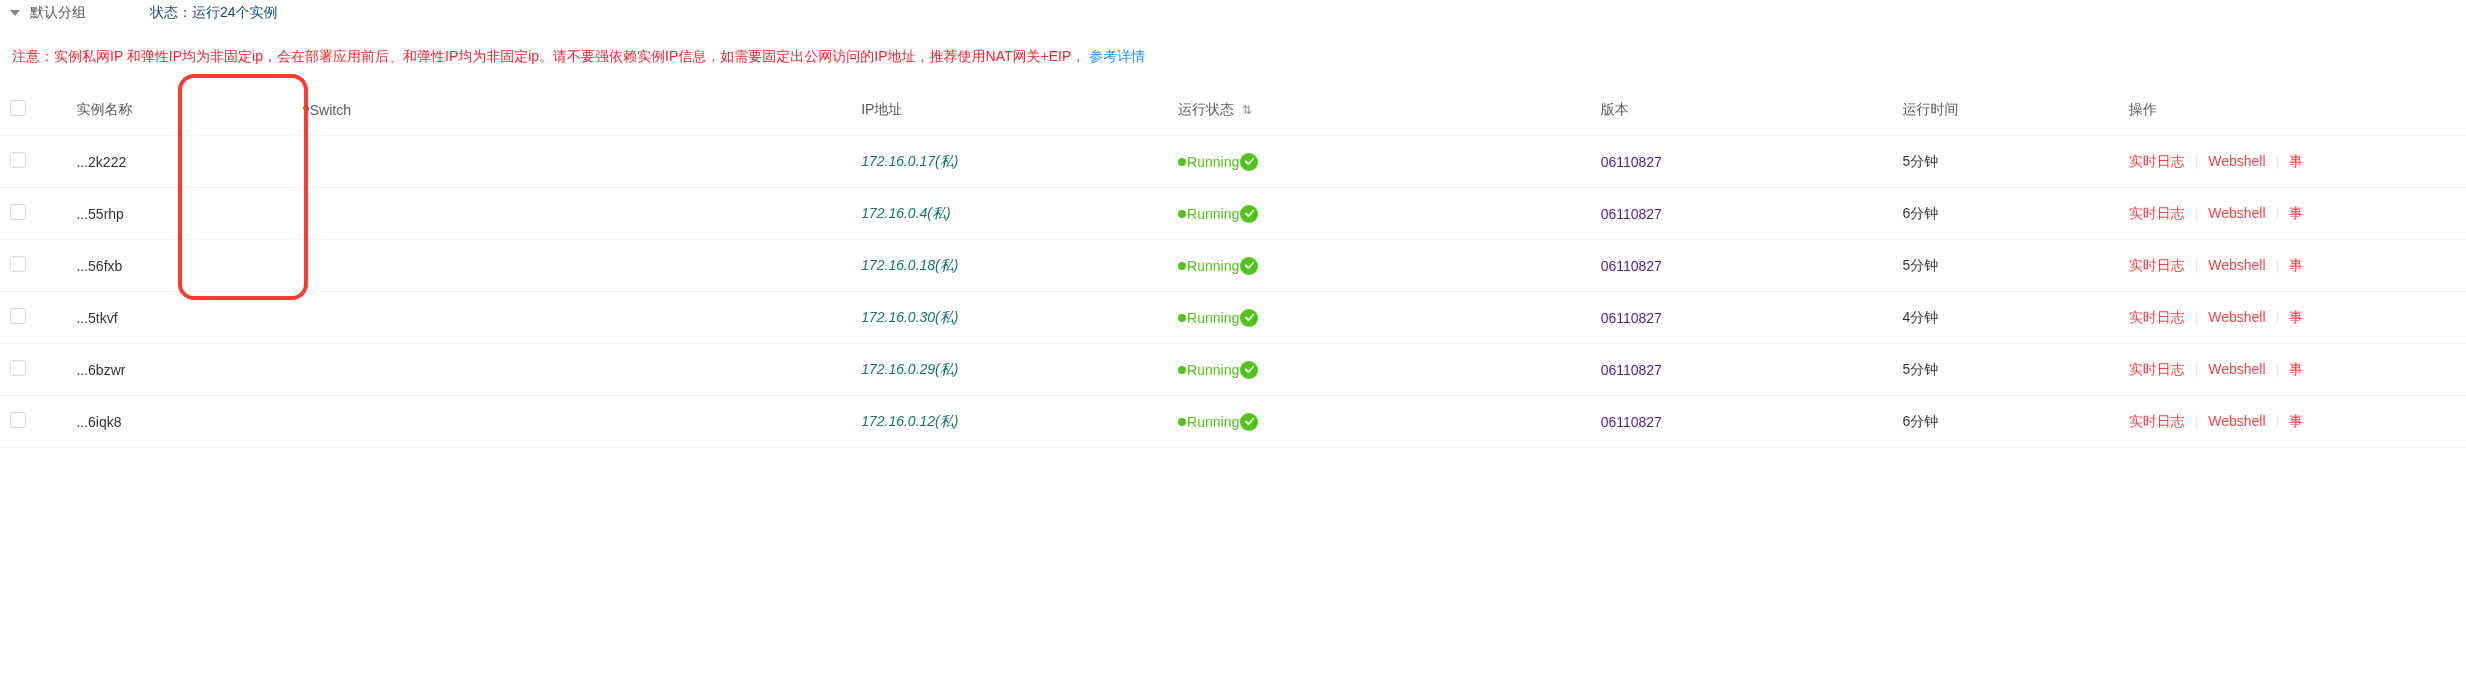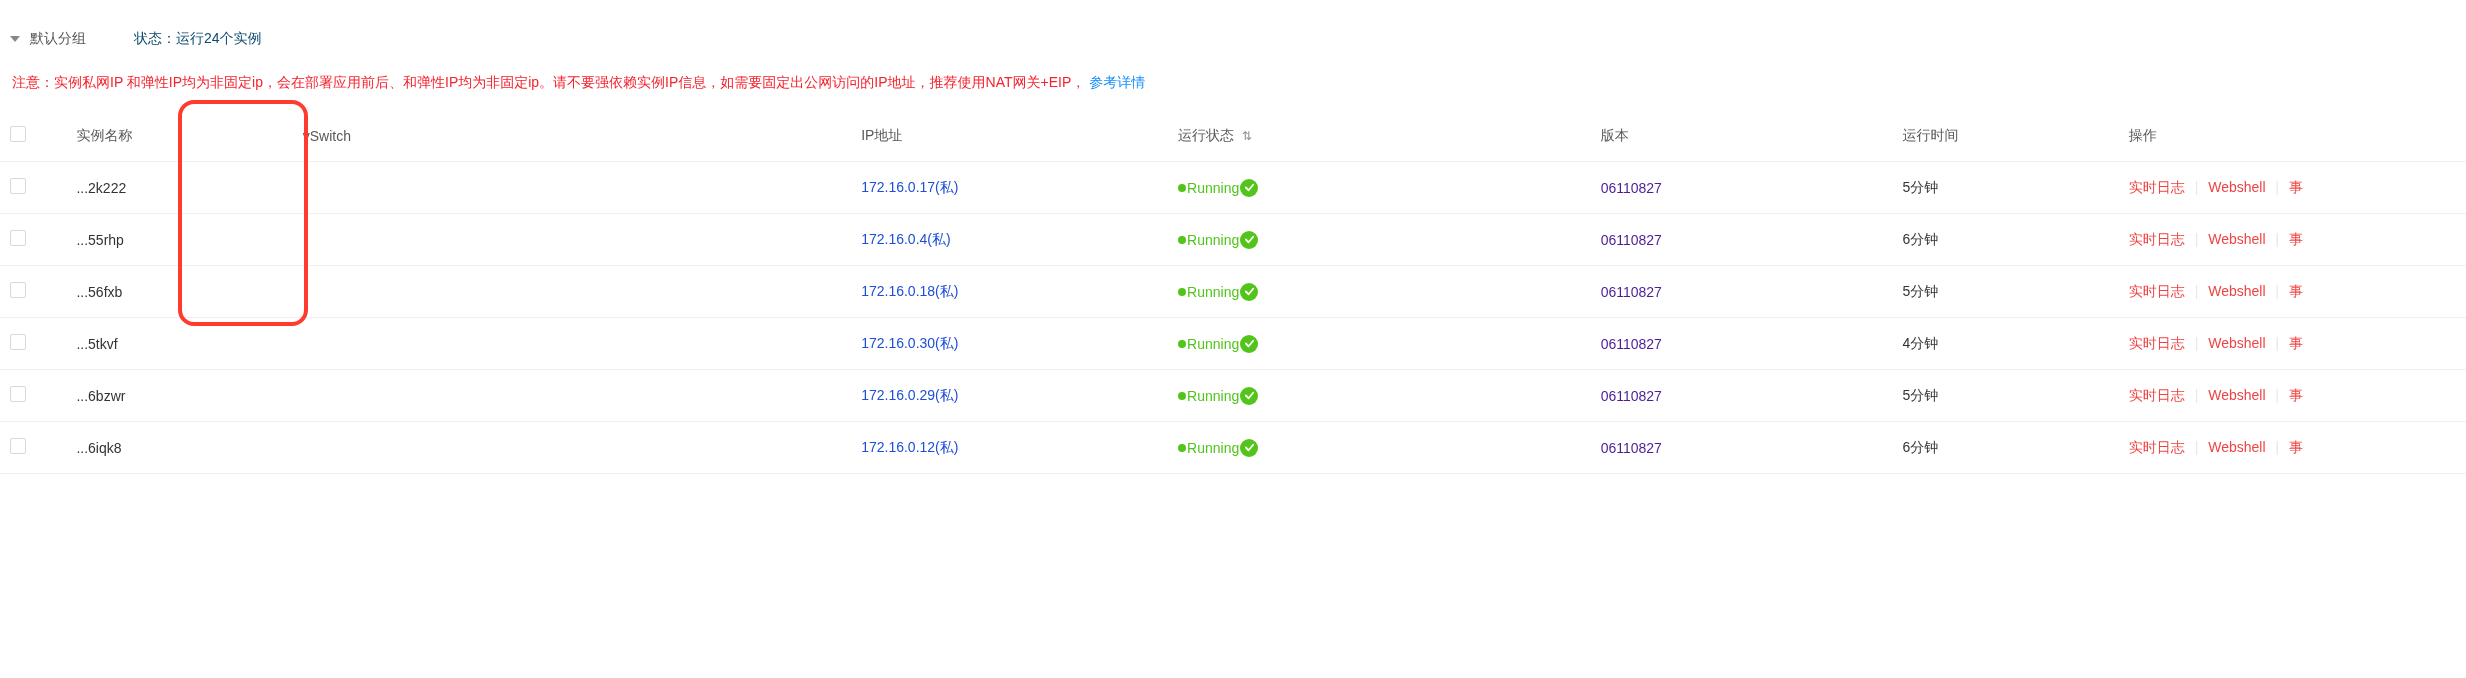--- a/index.html
+++ b/index.html
@@ -6,23 +6,22 @@
     body {
       font-family: -apple-system, BlinkMacSystemFont, "PingFang SC", "Hiragino Sans GB", "Microsoft YaHei", sans-serif;
       background: #fff;
       font-size: 14px;
       color: #333;
       overflow-x: hidden;
     }
     .header-row {
       display: flex;
       align-items: center;
-      padding: 14px 10px 8px 10px;
-      gap: 8px;
-      margin-top: 16px;
+      padding: 4px 10px 8px 10px;
+      gap: 24px;
     }
     .chevron-down {
       display: inline-block;
       width: 0; height: 0;
       border-left: 5px solid transparent;
       border-right: 5px solid transparent;
       border-top: 6px solid #888;
       margin-right: 6px;
       vertical-align: middle;
     }
@@ -83,21 +82,21 @@
     .action-link { color: #ef4444; text-decoration: none; cursor: pointer; }
     .action-sep { color: #e8e8e8; margin: 0 6px; }
     .red-highlight {
       position: absolute;
       border: 4px solid #ff3b30;
       border-radius: 16px;
       pointer-events: none;
       z-index: 10;
     }
     .instance-name { color: #333; }
-    .ip-addr { color: #1d4ed8; }
+    .ip-addr { color: #0f766e; font-style: italic; }
     .version { color: #4c1d95; }
     .runtime { color: #333; }
     .table-wrapper { position: relative; }
     .spacer-col { width: 180px; }
   </style>
 </head>
 <body>
 
 <div class="header-row">
   <span class="group-label">

